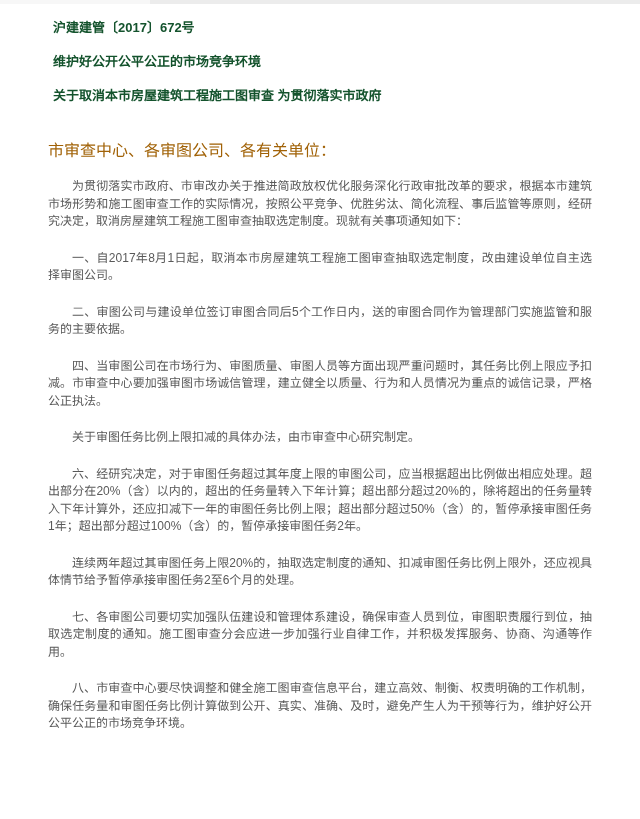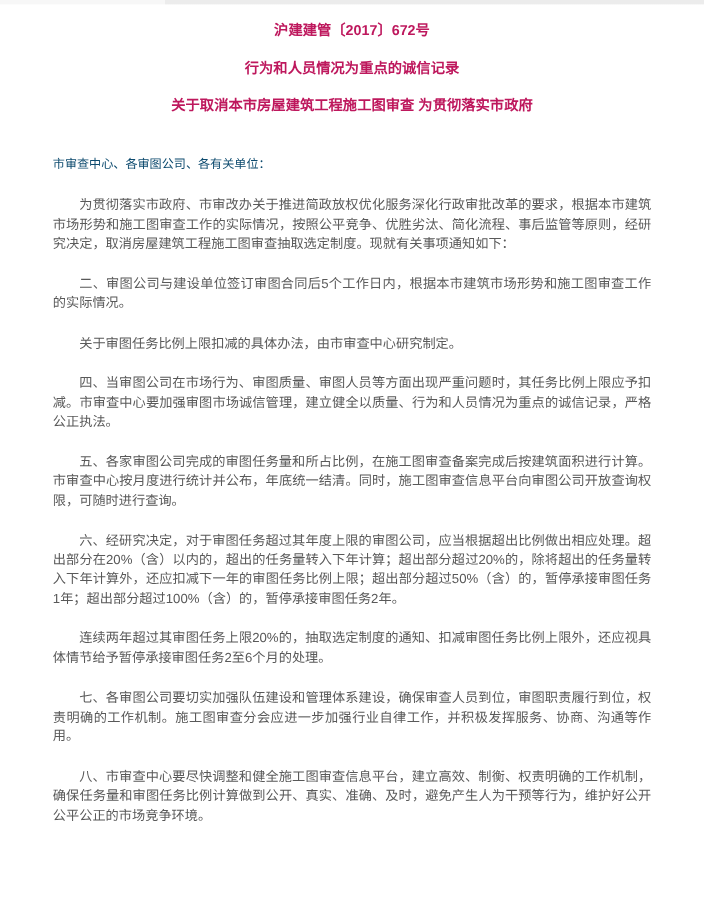--- a/index.html
+++ b/index.html
@@ -16,34 +16,33 @@
   }
   .top-border {
     height: 4px;
     width: 100%;
     background: linear-gradient(to right, #f7f7f7 0 150px, #ececec 150px 100%);
   }
   .doc {
     padding: 10px 48px 20px 48px;
   }
   .doc-heading {
-    text-align: center;
     font-weight: bold;
-    color: #be185d;
+    color: #14532d;
     font-size: 13px;
     line-height: 20px;
     margin: 5px;
   }
   #doc-number   { margin-top: 4px; }
   #doc-issuer   { margin-top: 14px; }
   #doc-title    { margin-top: 14px; }
   .salutation {
     margin-top: 36px;
-    color: #0c4a6e;
-    font-size: 11px;
+    color: #a16207;
+    font-size: 16px;
     line-height: 17px;
   }
   .body-text p {
     color: #595959;
     font-size: 12px;
     line-height: 17.5px;
     text-align: justify;
     text-indent: 2em;
     margin: 9px 0 0 0;
   }
@@ -51,32 +50,32 @@
 </style>
 </head>
 <body>
 
 <div class="top-border"></div>
 
 <div class="doc">
 
   <p id="doc-number" class="doc-heading">沪建建管〔2017〕672号</p>
 
-  <p id="doc-issuer" class="doc-heading">行为和人员情况为重点的诚信记录</p>
+  <p id="doc-issuer" class="doc-heading">维护好公开公平公正的市场竞争环境</p>
 
   <p id="doc-title" class="doc-heading">关于取消本市房屋建筑工程施工图审查 为贯彻落实市政府</p>
 
   <div class="salutation">市审查中心、各审图公司、各有关单位：</div>
 
   <div class="body-text">
     <p class="gap-before">为贯彻落实市政府、市审改办关于推进简政放权优化服务深化行政审批改革的要求，根据本市建筑市场形势和施工图审查工作的实际情况，按照公平竞争、优胜劣汰、简化流程、事后监管等原则，经研究决定，取消房屋建筑工程施工图审查抽取选定制度。现就有关事项通知如下：</p>
-    <p class="gap-before">二、审图公司与建设单位签订审图合同后5个工作日内，根据本市建筑市场形势和施工图审查工作的实际情况。</p>
+    <p class="gap-before">一、自2017年8月1日起，取消本市房屋建筑工程施工图审查抽取选定制度，改由建设单位自主选择审图公司。</p>
+    <p class="gap-before">二、审图公司与建设单位签订审图合同后5个工作日内，送的审图合同作为管理部门实施监管和服务的主要依据。</p>
+    <p class="gap-before">四、当审图公司在市场行为、审图质量、审图人员等方面出现严重问题时，其任务比例上限应予扣减。市审查中心要加强审图市场诚信管理，建立健全以质量、行为和人员情况为重点的诚信记录，严格公正执法。</p>
     <p class="gap-before">关于审图任务比例上限扣减的具体办法，由市审查中心研究制定。</p>
-    <p class="gap-before">四、当审图公司在市场行为、审图质量、审图人员等方面出现严重问题时，其任务比例上限应予扣减。市审查中心要加强审图市场诚信管理，建立健全以质量、行为和人员情况为重点的诚信记录，严格公正执法。</p>
-    <p class="gap-before">五、各家审图公司完成的审图任务量和所占比例，在施工图审查备案完成后按建筑面积进行计算。市审查中心按月度进行统计并公布，年底统一结清。同时，施工图审查信息平台向审图公司开放查询权限，可随时进行查询。</p>
     <p class="gap-before">六、经研究决定，对于审图任务超过其年度上限的审图公司，应当根据超出比例做出相应处理。超出部分在20%（含）以内的，超出的任务量转入下年计算；超出部分超过20%的，除将超出的任务量转入下年计算外，还应扣减下一年的审图任务比例上限；超出部分超过50%（含）的，暂停承接审图任务1年；超出部分超过100%（含）的，暂停承接审图任务2年。</p>
     <p class="gap-before">连续两年超过其审图任务上限20%的，抽取选定制度的通知、扣减审图任务比例上限外，还应视具体情节给予暂停承接审图任务2至6个月的处理。</p>
-    <p class="gap-before">七、各审图公司要切实加强队伍建设和管理体系建设，确保审查人员到位，审图职责履行到位，权责明确的工作机制。施工图审查分会应进一步加强行业自律工作，并积极发挥服务、协商、沟通等作用。</p>
+    <p class="gap-before">七、各审图公司要切实加强队伍建设和管理体系建设，确保审查人员到位，审图职责履行到位，抽取选定制度的通知。施工图审查分会应进一步加强行业自律工作，并积极发挥服务、协商、沟通等作用。</p>
     <p class="gap-before">八、市审查中心要尽快调整和健全施工图审查信息平台，建立高效、制衡、权责明确的工作机制，确保任务量和审图任务比例计算做到公开、真实、准确、及时，避免产生人为干预等行为，维护好公开公平公正的市场竞争环境。</p>
 
   </div>
 
 </div>
 
 </body></html>

